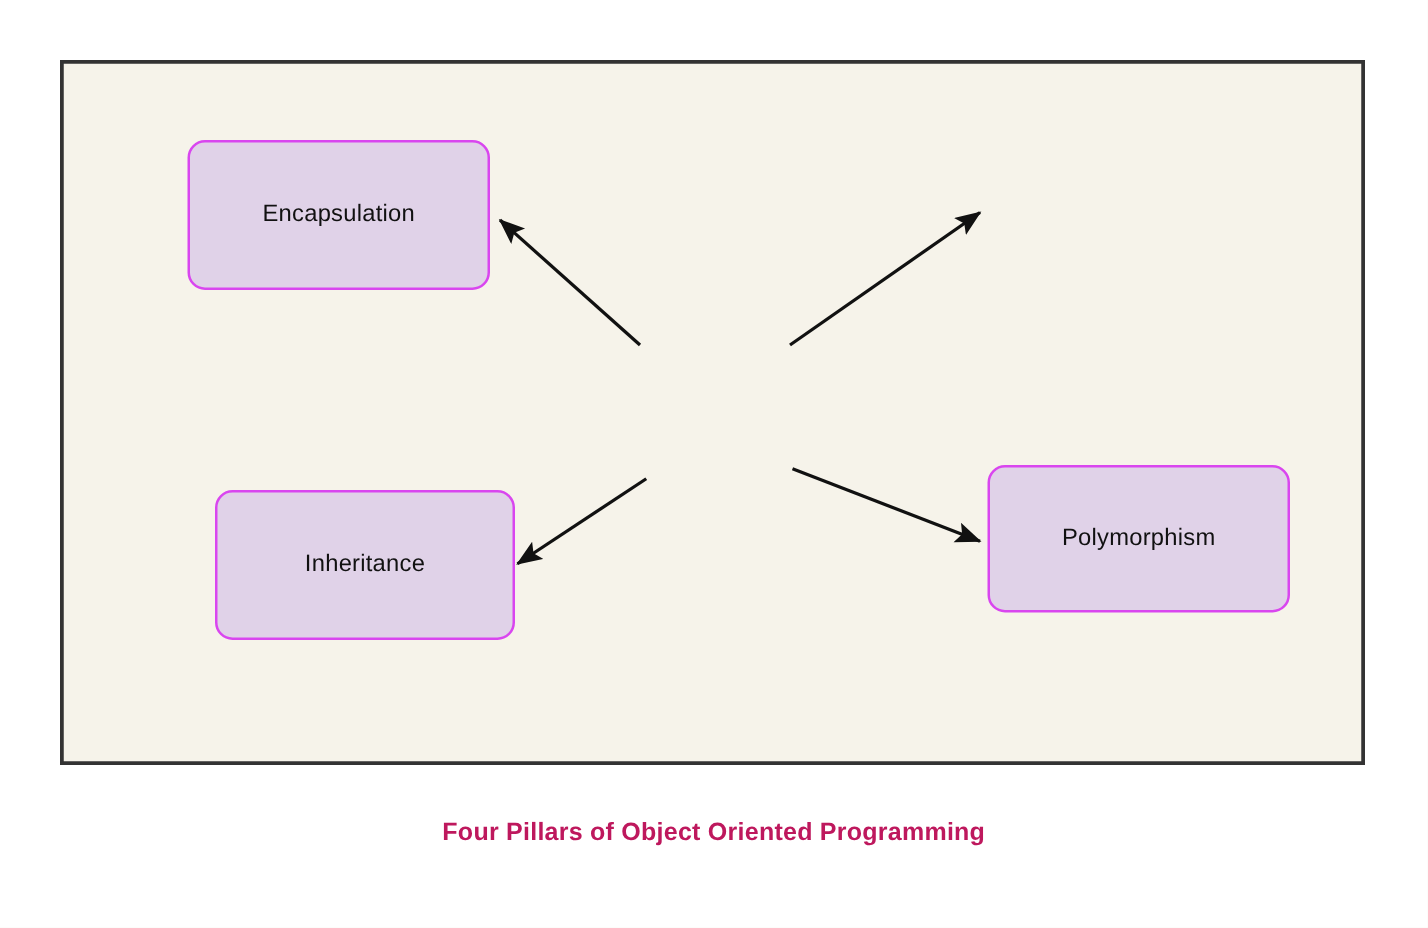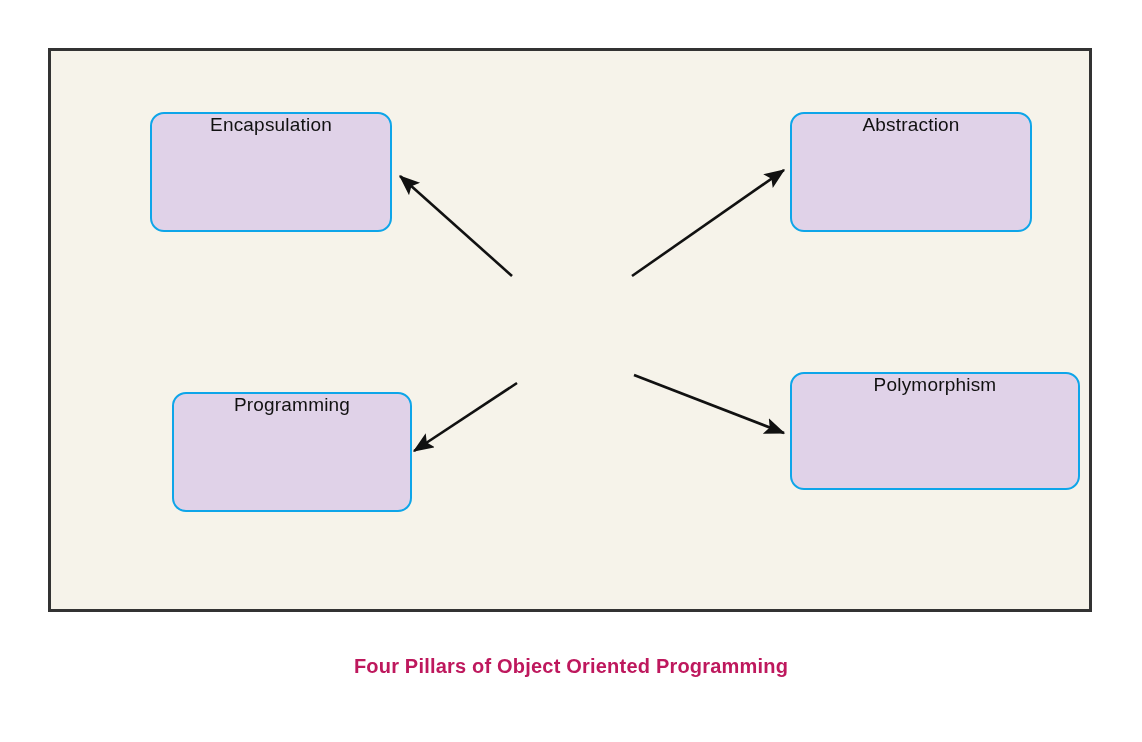--- a/index.html
+++ b/index.html
@@ -42,38 +42,39 @@
     top: 0;
     width: 1142px;
     height: 742px;
     pointer-events: none;
   }
 
   
   .node {
     position: absolute;
     background: #e0d2e8;
-    border: 2px solid #0ea5e9;
+    border: 2px solid #d946ef;
     border-radius: 14px;
     box-sizing: border-box;
     display: flex;
+    align-items: center;
     justify-content: center;
   }
   .node-label {
     font-size: 19px;
     color: #111111;
     font-family: "Liberation Sans", sans-serif;
     letter-spacing: 0.2px;
     white-space: nowrap;
   }
 
   #node-encapsulation { left: 150px; top: 112px; width: 242px; height: 120px; }
   #node-abstraction   { left: 790px; top: 112px; width: 242px; height: 120px; }
   #node-inheritance   { left: 172px; top: 392px; width: 240px; height: 120px; }
-  #node-polymorphism  { left: 790px; top: 372px; width: 290px; height: 118px; }
+  #node-polymorphism  { left: 790px; top: 372px; width: 242px; height: 118px; }
 
   
   .hub {
     position: absolute;
     left: 490px;
     top: 250px;
     width: 162px;
     height: 162px;
     border-radius: 50%;
     background: #fac89a;
@@ -125,26 +126,23 @@
 
     <line x1="517" y1="383" x2="414" y2="451" stroke="#111111" stroke-width="2.6" marker-end="url(#arrowhead)"></line>
 
     <line x1="634" y1="375" x2="784" y2="433" stroke="#111111" stroke-width="2.6" marker-end="url(#arrowhead)"></line>
   </svg>
 
   <div class="node" id="node-encapsulation">
     <span class="node-label">Encapsulation</span>
   </div>
 
-  <div class="node" id="node-abstraction">
-    <span class="node-label">Abstraction</span>
-  </div>
 
   <div class="node" id="node-inheritance">
-    <span class="node-label">Programming</span>
+    <span class="node-label">Inheritance</span>
   </div>
 
   <div class="node" id="node-polymorphism">
     <span class="node-label">Polymorphism</span>
   </div>
 
 
   <div class="caption">Four Pillars of Object Oriented Programming</div>
 
 </div>

